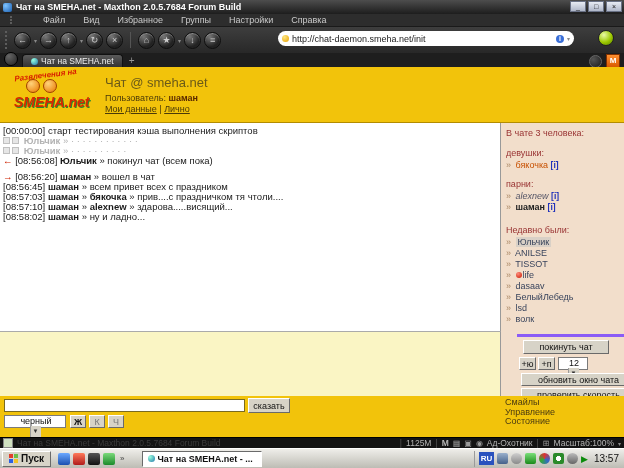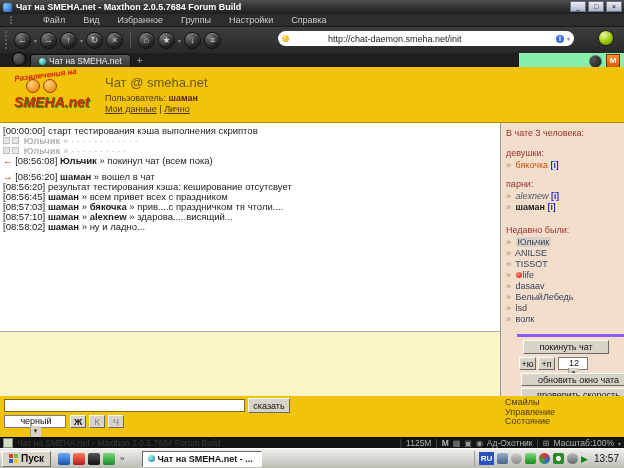--- a/index.html
+++ b/index.html
@@ -25,28 +25,28 @@
   .toolbar{left:0;top:27px;width:624px;height:26px;background:linear-gradient(#3e3e3e,#282828);
     display:flex;align-items:center;padding-left:5px;box-sizing:border-box;gap:3px;}
   .tbtn{width:17px;height:17px;border-radius:50%;border:1px solid #0e0e0e;box-sizing:border-box;
     background:radial-gradient(circle at 32% 26%,#777,#222 65%);color:#ccc;font-size:9px;
     line-height:15px;text-align:center;box-shadow:inset 0 1px 1px rgba(255,255,255,.35);}
   .caret{color:#8a8a8a;font-size:6px;}
   .tsep{width:1px;height:16px;background:#555;margin:0 4px;}
   .addressbar{position:absolute;left:278px;top:31px;width:296px;height:15px;background:#fff;
     border-radius:8px;display:flex;align-items:center;padding:0 4px;box-sizing:border-box;gap:3px;}
   .favicon{width:7px;height:7px;border-radius:50%;background:radial-gradient(circle at 35% 30%,#ffe780,#e8a000);}
-  .url{font-size:9px;color:#222;flex:1;white-space:nowrap;overflow:hidden;margin-left:36px;}
+  .url{font-size:9px;color:#222;flex:1;white-space:nowrap;overflow:hidden;}
   .infoicon{width:8px;height:8px;border-radius:50%;background:#3a6fd8;color:#fff;font-size:7px;
     line-height:8px;text-align:center;font-weight:bold;}
   .orb{position:absolute;left:598px;top:30px;width:14px;height:14px;border-radius:50%;
     background:radial-gradient(circle at 35% 28%,#eaf9a8,#9cc800 55%,#567c00);border:1px solid #222;}
 
-  .tabbar{left:0;top:53px;width:519px;height:14px;background:#1e1e1e;display:flex;align-items:flex-end;
-    padding-left:12px;box-sizing:border-box;}
+  .tabbar{left:0;top:53px;width:624px;height:14px;background:#1e1e1e;display:flex;align-items:flex-end;
+    padding-left:4px;box-sizing:border-box;}
   .tabround{width:12px;height:12px;border-radius:50%;background:radial-gradient(circle at 32% 26%,#666,#222);
     border:1px solid #000;margin:0 4px 1px 0;}
   .tab{height:13px;background:linear-gradient(#5a5a5a,#333);border:1px solid #111;border-bottom:none;
     border-radius:4px 4px 0 0;color:#eee;font-size:8.5px;display:flex;align-items:center;gap:3px;
     padding:0 8px;box-sizing:border-box;}
   .tabico{width:7px;height:7px;border-radius:50%;background:radial-gradient(circle at 30% 30%,#9fd,#27a);}
   .newtab{color:#999;font-size:10px;margin-left:6px;line-height:13px;}
   .tab-right{position:absolute;right:4px;top:54px;display:flex;gap:4px;align-items:center;}
   .darkcirc{width:11px;height:11px;border-radius:50%;background:radial-gradient(circle at 30% 30%,#555,#1a1a1a);border:1px solid #666;}
   .mbadge{width:12px;height:12px;background:linear-gradient(#ff9030,#d85800);border:1px solid #803000;
@@ -244,24 +244,20 @@
       <span class="nick">Юльчик</span>
       <span>»</span>
       <span class="txt">покинул чат (всем пока)</span>
     </div>
     <div class="msg gap">
       <span class="arrow">→</span>
       <span class="time">[08:56:20]</span>
       <span class="nick">шаман</span>
       <span>»</span>
       <span class="txt">вошел в чат</span>
-    </div>
-    <div class="msg">
-      <span class="time">[08:56:20]</span>
-      <span class="txt">результат тестирования кэша: кеширование отсутсвует</span>
     </div>
     <div class="msg">
       <span class="time">[08:56:45]</span>
       <span class="nick">шаман</span>
       <span>»</span>
       <span class="txt">всем привет всех с праздником</span>
     </div>
     <div class="msg">
       <span class="time">[08:57:03]</span>
       <span class="nick">шаман</span>

